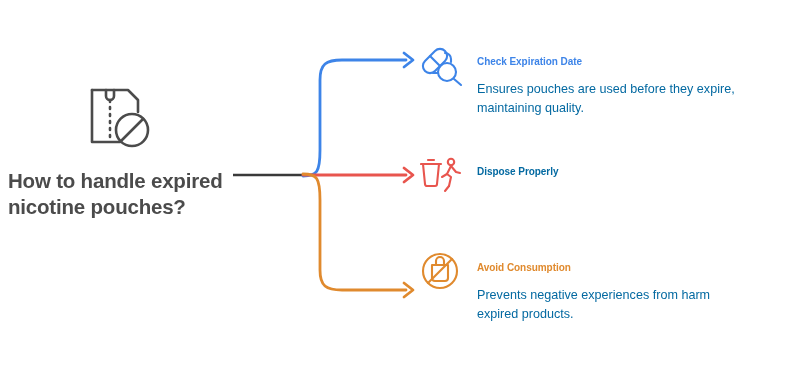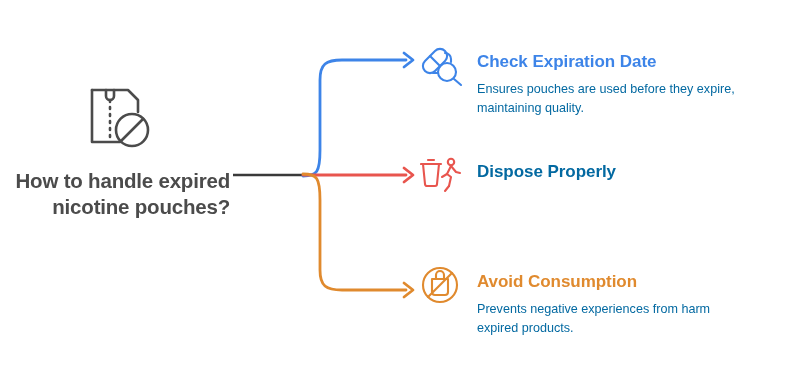--- a/index.html
+++ b/index.html
@@ -28,21 +28,21 @@
     align-items: center;
   }
   #central-icon {
     width: 74px;
     height: 74px;
     display: block;
   }
   #central-title {
     margin-top: 12px;
     width: 100%;
-    text-align: right;
+    text-align: left;
     font-size: 20.5px;
     line-height: 26px;
     font-weight: bold;
     color: #4b4b4b;
     letter-spacing: -0.2px;
   }
 
   
   #connectors {
     position: absolute;
@@ -56,36 +56,36 @@
   
   .branch {
     position: absolute;
     left: 420px;
     width: 360px;
     display: flex;
     align-items: flex-start;
   }
   #branch-0 { top: 44px; }
   #branch-1 { top: 154px; }
-  #branch-2 { top: 264px; }
+  #branch-2 { top: 250px; }
 
   .branch-icon {
     width: 46px;
     height: 42px;
     flex: 0 0 46px;
     margin-top: 1px;
   }
   .branch-icon svg { display: block; }
 
   .branch-text {
     margin-left: 11px;
     flex: 1 1 auto;
   }
   .branch-heading {
-    font-size: 17px;
+    font-size: 10px;
     font-weight: bold;
     line-height: 16px;
     letter-spacing: -0.05px;
     margin-top: 10px;
   }
   .branch-desc {
     margin-top: 10px;
     font-size: 12.6px;
     line-height: 18.5px;
     color: #0369a1;

